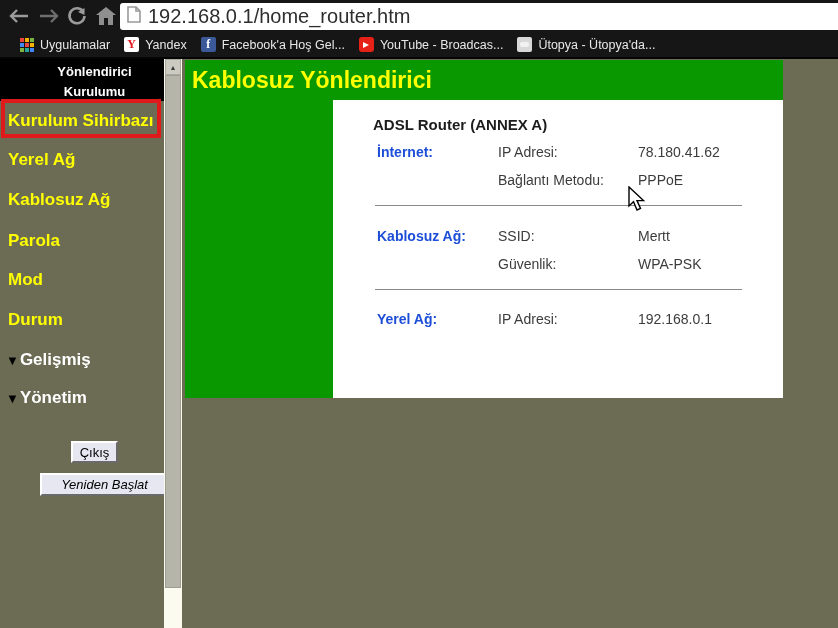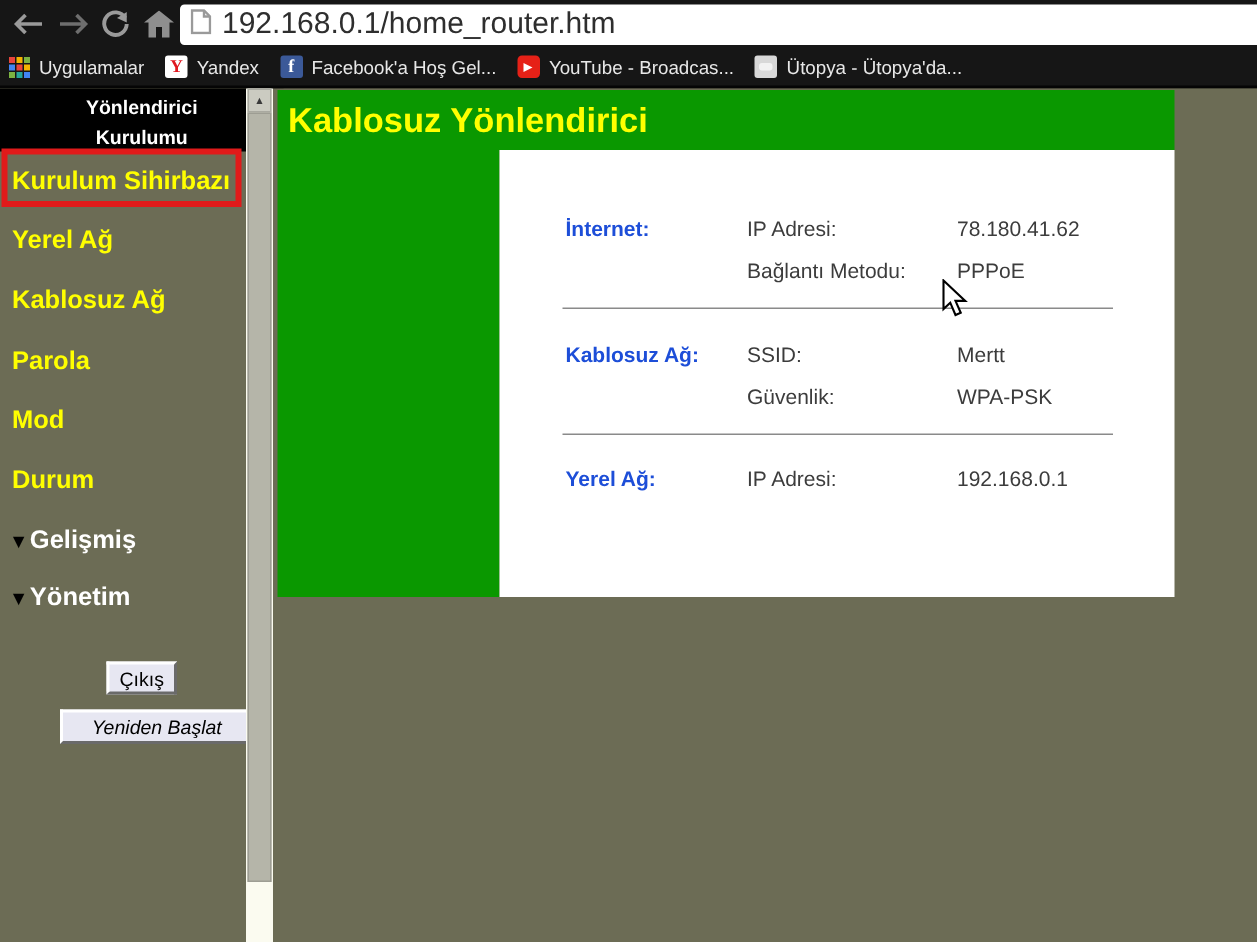--- a/index.html
+++ b/index.html
@@ -7,21 +7,21 @@
   body { font-family: "Liberation Sans", sans-serif; background: #6C6C55; overflow: hidden; }
   .screen { position: relative; width: 838px; height: 628px; }
 
   
   .chrome { position: absolute; left:0; top:0; width:838px; height:59px; background:#161616; border-bottom:2px solid #050505; }
   .navrow { position:absolute; left:0; top:0; width:838px; height:32px; }
   .navbtn { position:absolute; top:5px; width:22px; height:22px; display:flex; align-items:center; justify-content:center; cursor:pointer; }
   .navbtn svg { display:block; }
   .addressbar { position:absolute; left:120px; top:3px; width:718px; height:27px; background:#ffffff; border-radius:3px 0 0 3px; display:flex; align-items:center; padding-left:7px; }
   .addressbar .url { font-size:20px; color:#2e2e2e; margin-left:7px; white-space:nowrap; }
-  .bookmarksrow { position:absolute; left:0; top:32px; width:838px; height:25px; display:flex; align-items:center; padding-left:6px; }
+  .bookmarksrow { position:absolute; left:0; top:32px; width:838px; height:25px; display:flex; align-items:center; padding-left:20px; }
   .bm { display:flex; align-items:center; margin-right:14px; cursor:pointer; }
   .bm .bm-label { color:#e8e8e8; font-size:12.5px; margin-left:6px; white-space:nowrap; }
   .appsgrid { width:14px; height:14px; display:grid; grid-template-columns:repeat(3,4px); grid-template-rows:repeat(3,4px); gap:1px; }
   .appsgrid span { width:4px; height:4px; }
   .ico-box { width:15px; height:15px; border-radius:2px; display:flex; align-items:center; justify-content:center; font-weight:bold; }
   .yandex-box { background:#ffffff; color:#E01820; font-size:12px; font-family:"Liberation Serif", serif; }
   .fb-box { background:#3B5998; color:#fff; font-size:12px; font-family:"Liberation Serif", serif; }
   .yt-box { background:#E62117; border-radius:3px; }
   .yt-tri { width:0; height:0; border-left:6px solid #fff; border-top:3.5px solid transparent; border-bottom:3.5px solid transparent; }
   .ut-box { background:#d8d8d8; color:#fff; }
@@ -163,20 +163,21 @@
     <div class="sb-thumb"></div>
   </div>
 
   <div class="main">
     <div class="green-header">
       <h1>Kablosuz Yönlendirici</h1>
     </div>
     <div class="green-col"></div>
 
     <div class="panel">
+      <div class="p-device">ADSL Router (ANNEX A)</div>
 
       <div class="prow" style="top:44px;">
         <span class="c1">İnternet:</span>
         <span class="c2">IP Adresi:</span>
         <span class="c3">78.180.41.62</span>
       </div>
       <div class="prow" style="top:72px;">
         <span class="c2">Bağlantı Metodu:</span>
         <span class="c3">PPPoE</span>
       </div>

